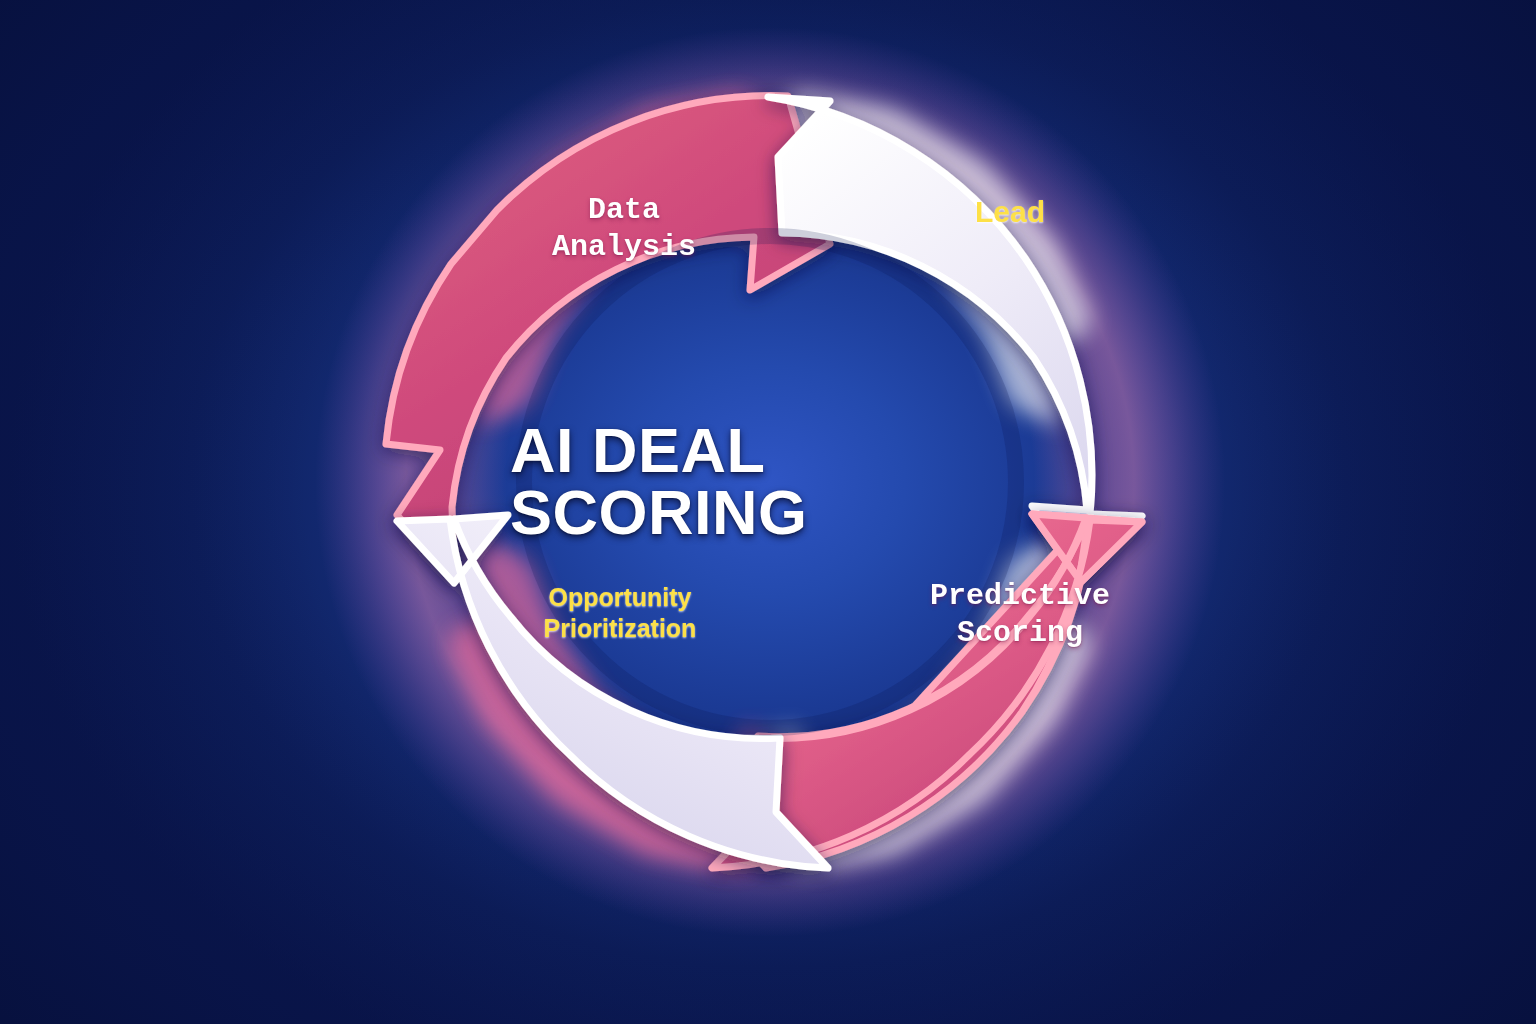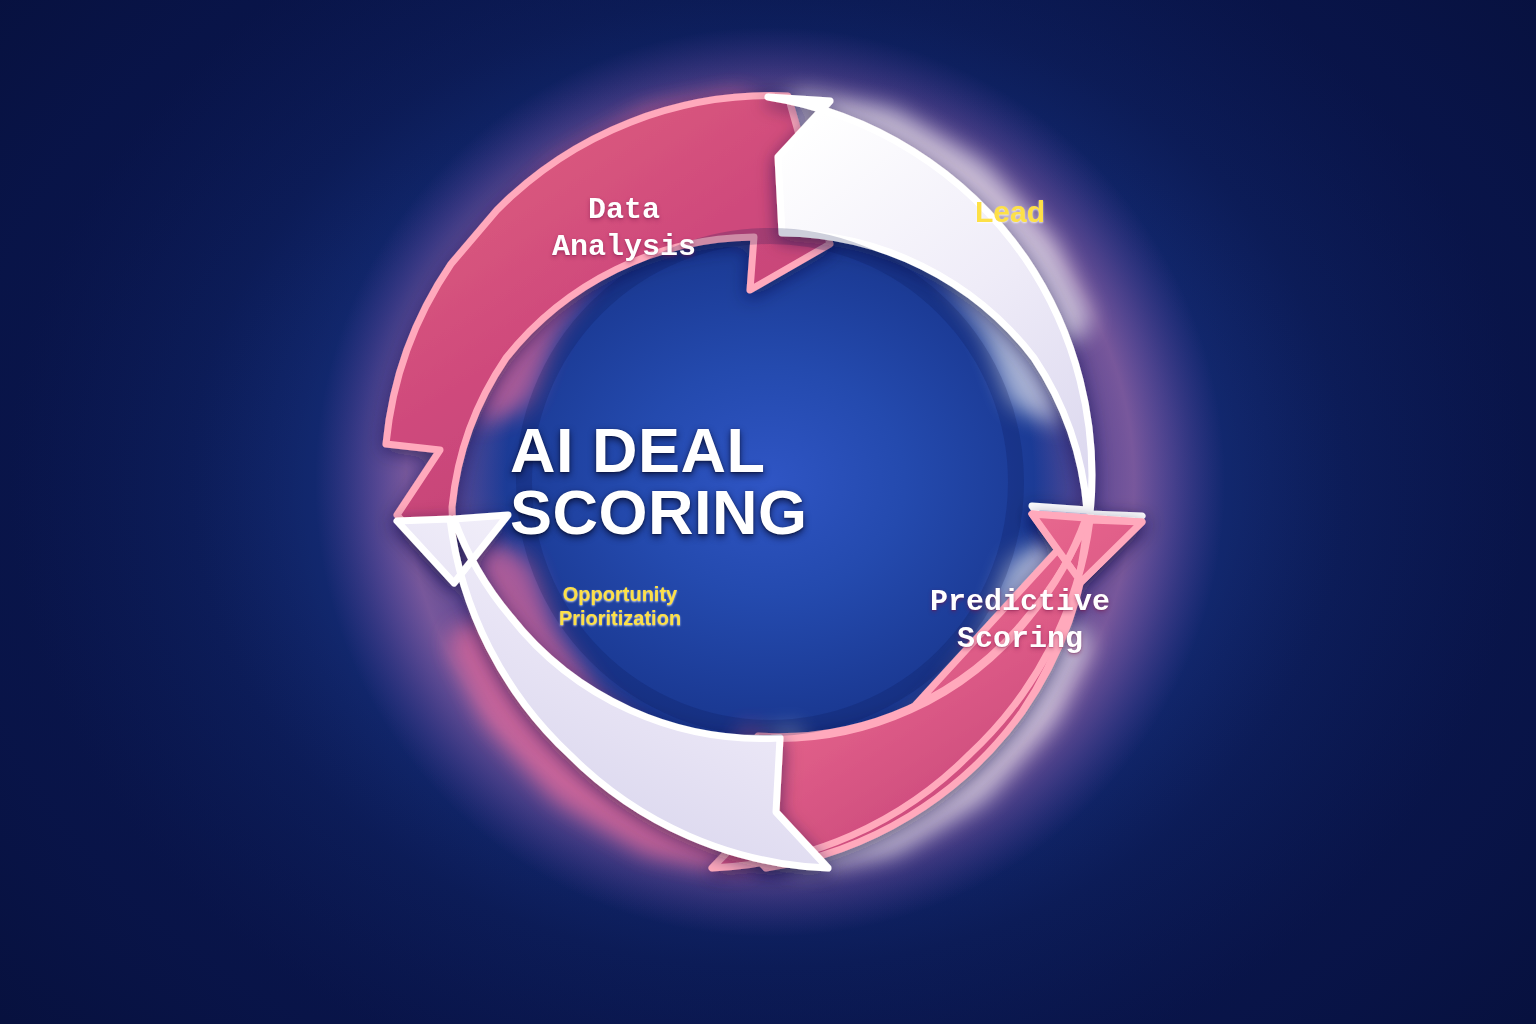--- a/index.html
+++ b/index.html
@@ -95,23 +95,23 @@
     text-shadow: 0 2px 4px rgba(120,20,70,0.45), 0 1px 1px rgba(120,20,70,0.3);
     font-family: Liberation Mono, monospace;
   }
   .seg-label.dark {
     color: #fde047;
     text-shadow: 0 1px 2px rgba(255,255,255,0.75);
   }
 
   #lbl-data        { left: -286px; top: -290px; }
   #lbl-lead        { left:  100px; top: -288px; }
-  #lbl-predictive  { left:  110px; top:  102px; }
+  #lbl-predictive  { left:  110px; top:  96px; }
   #lbl-opportunity { left: -290px; top:  100px; }
-  #lbl-opportunity .ll { font-size: 20px; }
+  #lbl-opportunity .ll { font-size: 25px; }
 </style>
 </head>
 <body>
 
 <div id="stage">
 
   <div id="bg"></div>
   <div id="bg-vignette"></div>
 
   <div id="diagram">

